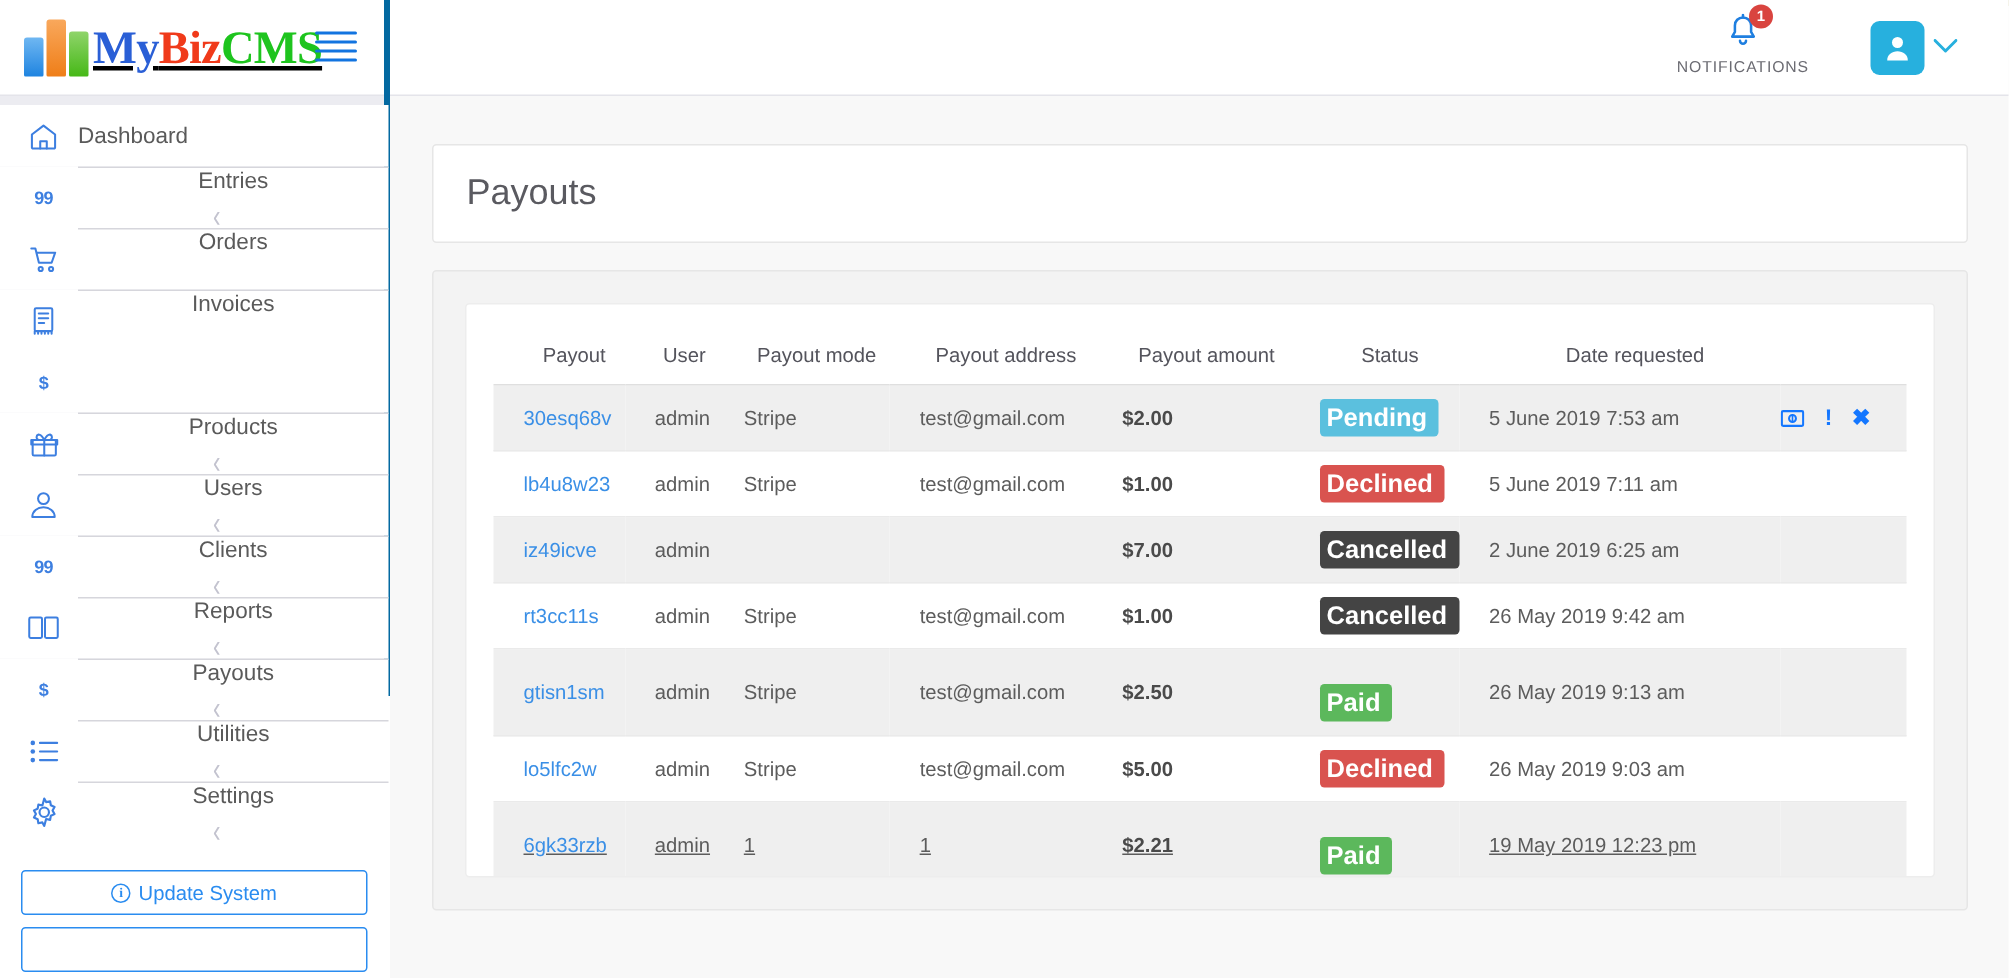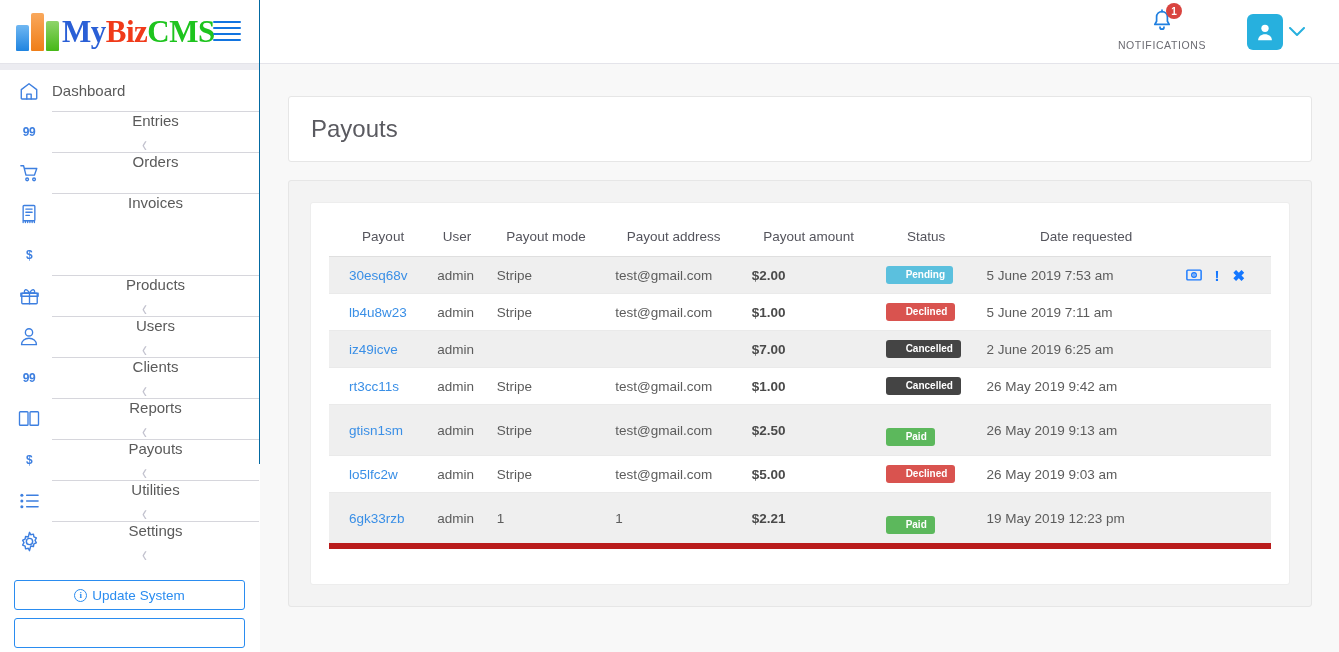--- a/index.html
+++ b/index.html
@@ -17,21 +17,22 @@
     position: absolute; left: 260px; top: 0; width: 1079px; height: 4px;
     background: linear-gradient(90deg,#b9a15c 0%, #cdb878 12%, #b59a4e 25%,
                                 #d8c489 38%, #af9547 52%, #c9b377 66%,
                                 #b8a25e 80%, #d4c084 92%, #bfa968 100%);
   }
 
   
   #sidebar {
     position: absolute; left: 0; top: 0; width: 260px; height: 464px;
     background: #ececf1;
-    border-right: 1px solid #0369a1;
+    border-right: 4px solid #0369a1;
+    text-decoration: underline;
   }
   #main {
     position: absolute; left: 260px; top: 0; right: 0; height: 652px;
     background: #f8f8f8;
   }
 
   
   #brand {
     position: relative; height: 64px; background:#ffffff;
     border-bottom: 1px solid #e4e4ea;
@@ -154,35 +155,35 @@
     text-align:center; font-size:13.5px; font-weight:normal; color:#54545c;
     padding:10px 0 12px 20px; border-bottom:1px solid #dfdfdf;
     white-space:nowrap;
   }
   tbody td {
     font-size:13.5px; color:#5c5c5c; padding:9px 0 9px 20px;
     border-bottom:1px solid #eaeaea; vertical-align:middle; white-space:nowrap;
   }
   tbody tr:nth-child(odd) td { background:#efefef; }
   tbody tr:nth-child(even) td { background:#ffffff; }
-  tbody tr:last-child td { border-bottom:6px solid #b91c1c; }
+  tbody tr:last-child td { border-bottom:6px solid #b91c1c;text-decoration:underline; }
   .c-payout  { width:90px; }
   .c-user    { width:60px; }
   .c-mode    { width:122px; }
   .c-addr    { width:140px; }
   .c-amount  { width:138px; }
   .c-status  { width:102px; }
   .c-date    { width:230px; }
   .c-actions { width:90px; padding-left:0 !important; }
   .link { color:#3a8fe6; cursor:pointer; }
   .amount { font-weight:bold; color:#4a4a4a; }
 
   .badge {
-    display:inline-block; color:#ffffff; font-size:10px; font-weight:bold;
-    border-radius:3px; padding:4px 8px 4px 20px; line-height:1;
+    display:inline-block; color:#ffffff; font-size:17px; font-weight:bold;
+    border-radius:3px; padding:4px 8px 4px 4px; line-height:1;
   }
   .badge-pending   { background:#5bc0de; }
   .badge-declined  { background:#d9534f; }
   .badge-cancelled { background:#444444; }
   .badge-paid      { background:#5cb85c;margin-top:14px; }
 
   .row-actions { display:flex; align-items:center; gap:13px; }
   .row-actions span { color:#1477ff; cursor:pointer; display:flex; align-items:center; line-height:1; }
   .bang { font-size:15px; font-weight:bold; }
   .xmark { font-size:15px; font-weight:bold; }

